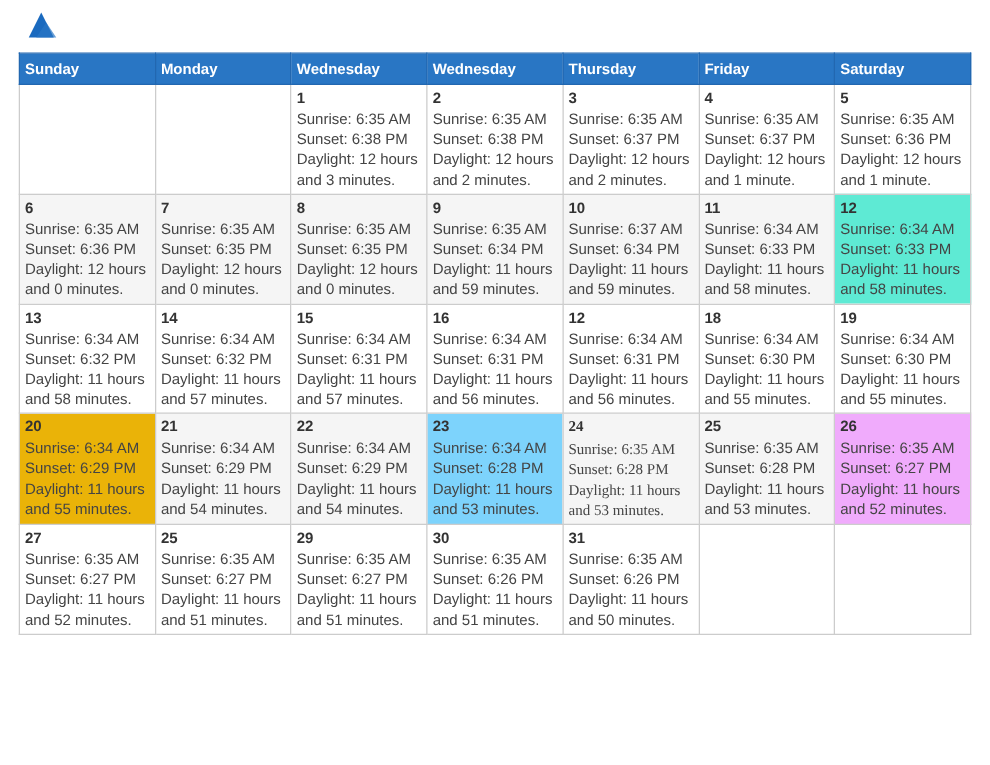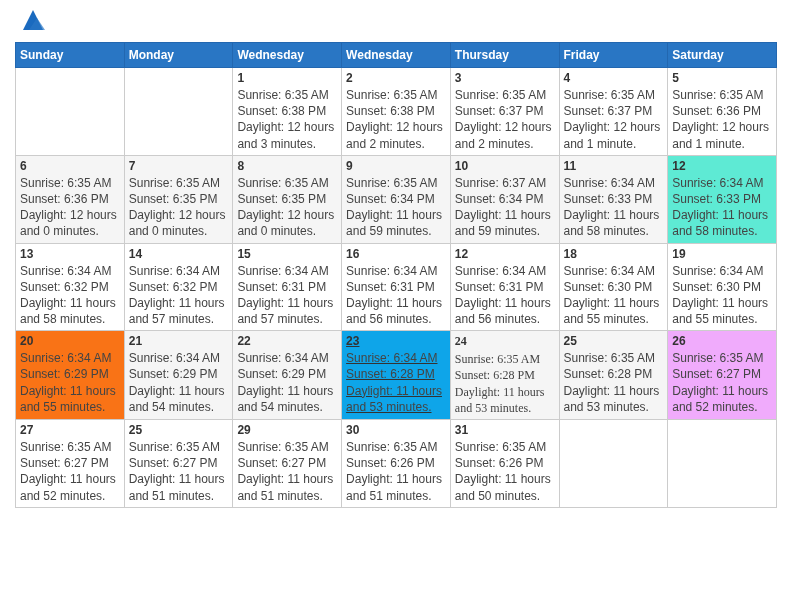--- a/index.html
+++ b/index.html
@@ -249,39 +249,39 @@
 Daylight: 11 hours and 55 minutes.</div>
           </td>
           <td>
             <span class="day-number">19</span>
             <div class="day-info">Sunrise: 6:34 AM
 Sunset: 6:30 PM
 Daylight: 11 hours and 55 minutes.</div>
           </td>
         </tr>
         <tr>
-          <td style="background: #f97316;">
+          <td style="background: #eab308;">
             <span class="day-number">20</span>
             <div class="day-info">Sunrise: 6:34 AM
 Sunset: 6:29 PM
 Daylight: 11 hours and 55 minutes.</div>
           </td>
           <td style="background: rgb(245, 245, 245);">
             <span class="day-number">21</span>
             <div class="day-info">Sunrise: 6:34 AM
 Sunset: 6:29 PM
 Daylight: 11 hours and 54 minutes.</div>
           </td>
           <td style="background: rgb(245, 245, 245);">
             <span class="day-number">22</span>
             <div class="day-info">Sunrise: 6:34 AM
 Sunset: 6:29 PM
 Daylight: 11 hours and 54 minutes.</div>
           </td>
-          <td style="background: #0ea5e9; text-decoration: underline;">
+          <td style="background: #7dd3fc;">
             <span class="day-number">23</span>
             <div class="day-info">Sunrise: 6:34 AM
 Sunset: 6:28 PM
 Daylight: 11 hours and 53 minutes.</div>
           </td>
           <td style="background: rgb(245, 245, 245); font-family: Liberation Serif, serif;">
             <span class="day-number">24</span>
             <div class="day-info">Sunrise: 6:35 AM
 Sunset: 6:28 PM
 Daylight: 11 hours and 53 minutes.</div>

